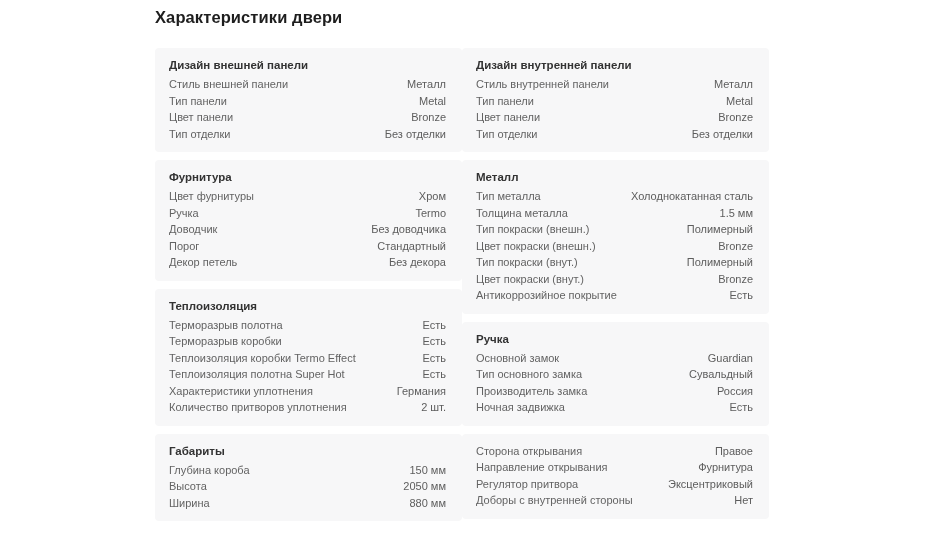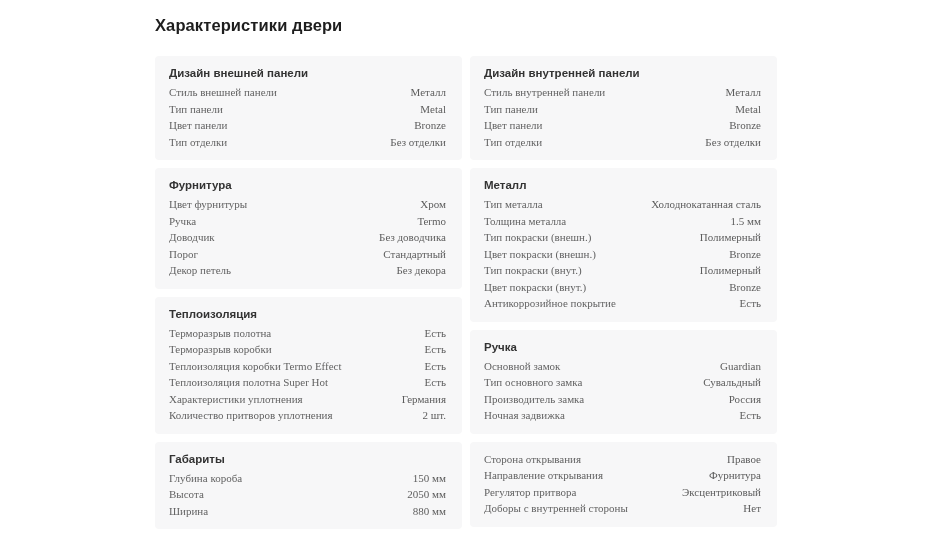--- a/index.html
+++ b/index.html
@@ -13,34 +13,33 @@
   }
   .page {
     position: relative;
     width: 933px;
     height: 560px;
     background: #ffffff;
   }
   .content {
     position: absolute;
     left: 155px;
-    top: 16px;
+    top: 8px;
     width: 622px;
   }
   .page-title {
     font-size: 16.5px;
     font-weight: bold;
     color: #1e1e1e;
     letter-spacing: 0.1px;
     margin: 0 0 21px 0;
   }
   .specs-grid {
     display: flex;
     flex-direction: row;
-    gap: 8px;
     align-items: flex-start;
   }
   .specs-col {
     display: flex;
     flex-direction: column;
     gap: 8px;
     width: 307px;
     box-sizing: border-box;
   }
   .card {
@@ -56,21 +55,20 @@
     line-height: 17px;
     margin-bottom: 2px;
   }
   .spec-row {
     display: flex;
     justify-content: space-between;
     align-items: baseline;
     font-size: 11px;
     line-height: 16.5px;
     color: #636363;
-    font-family: Liberation Serif, serif;
   }
   .spec-label {
     color: #636363;
     white-space: nowrap;
     text-align: left;
   }
   .spec-value {
     color: #5d5d5d;
     white-space: nowrap;
     text-align: right;

